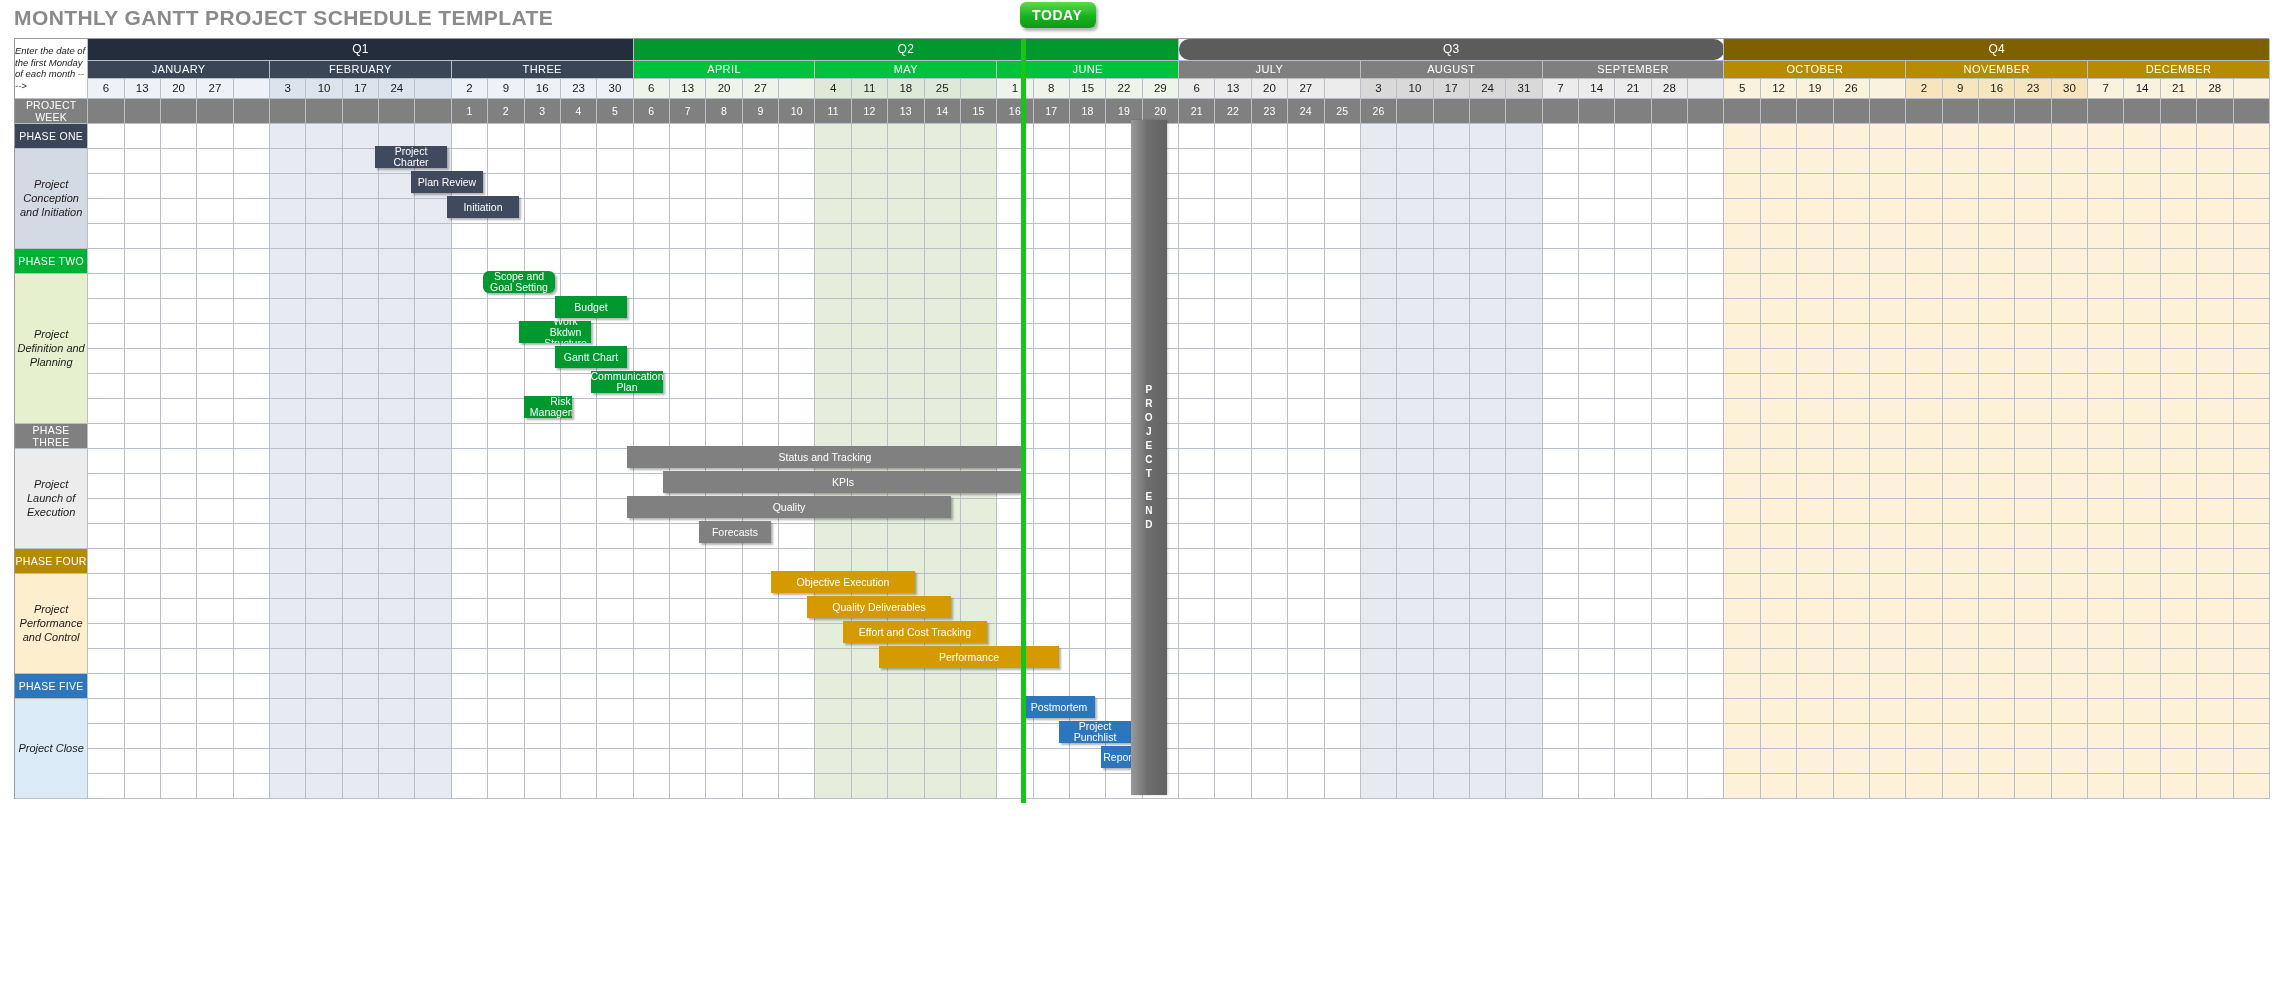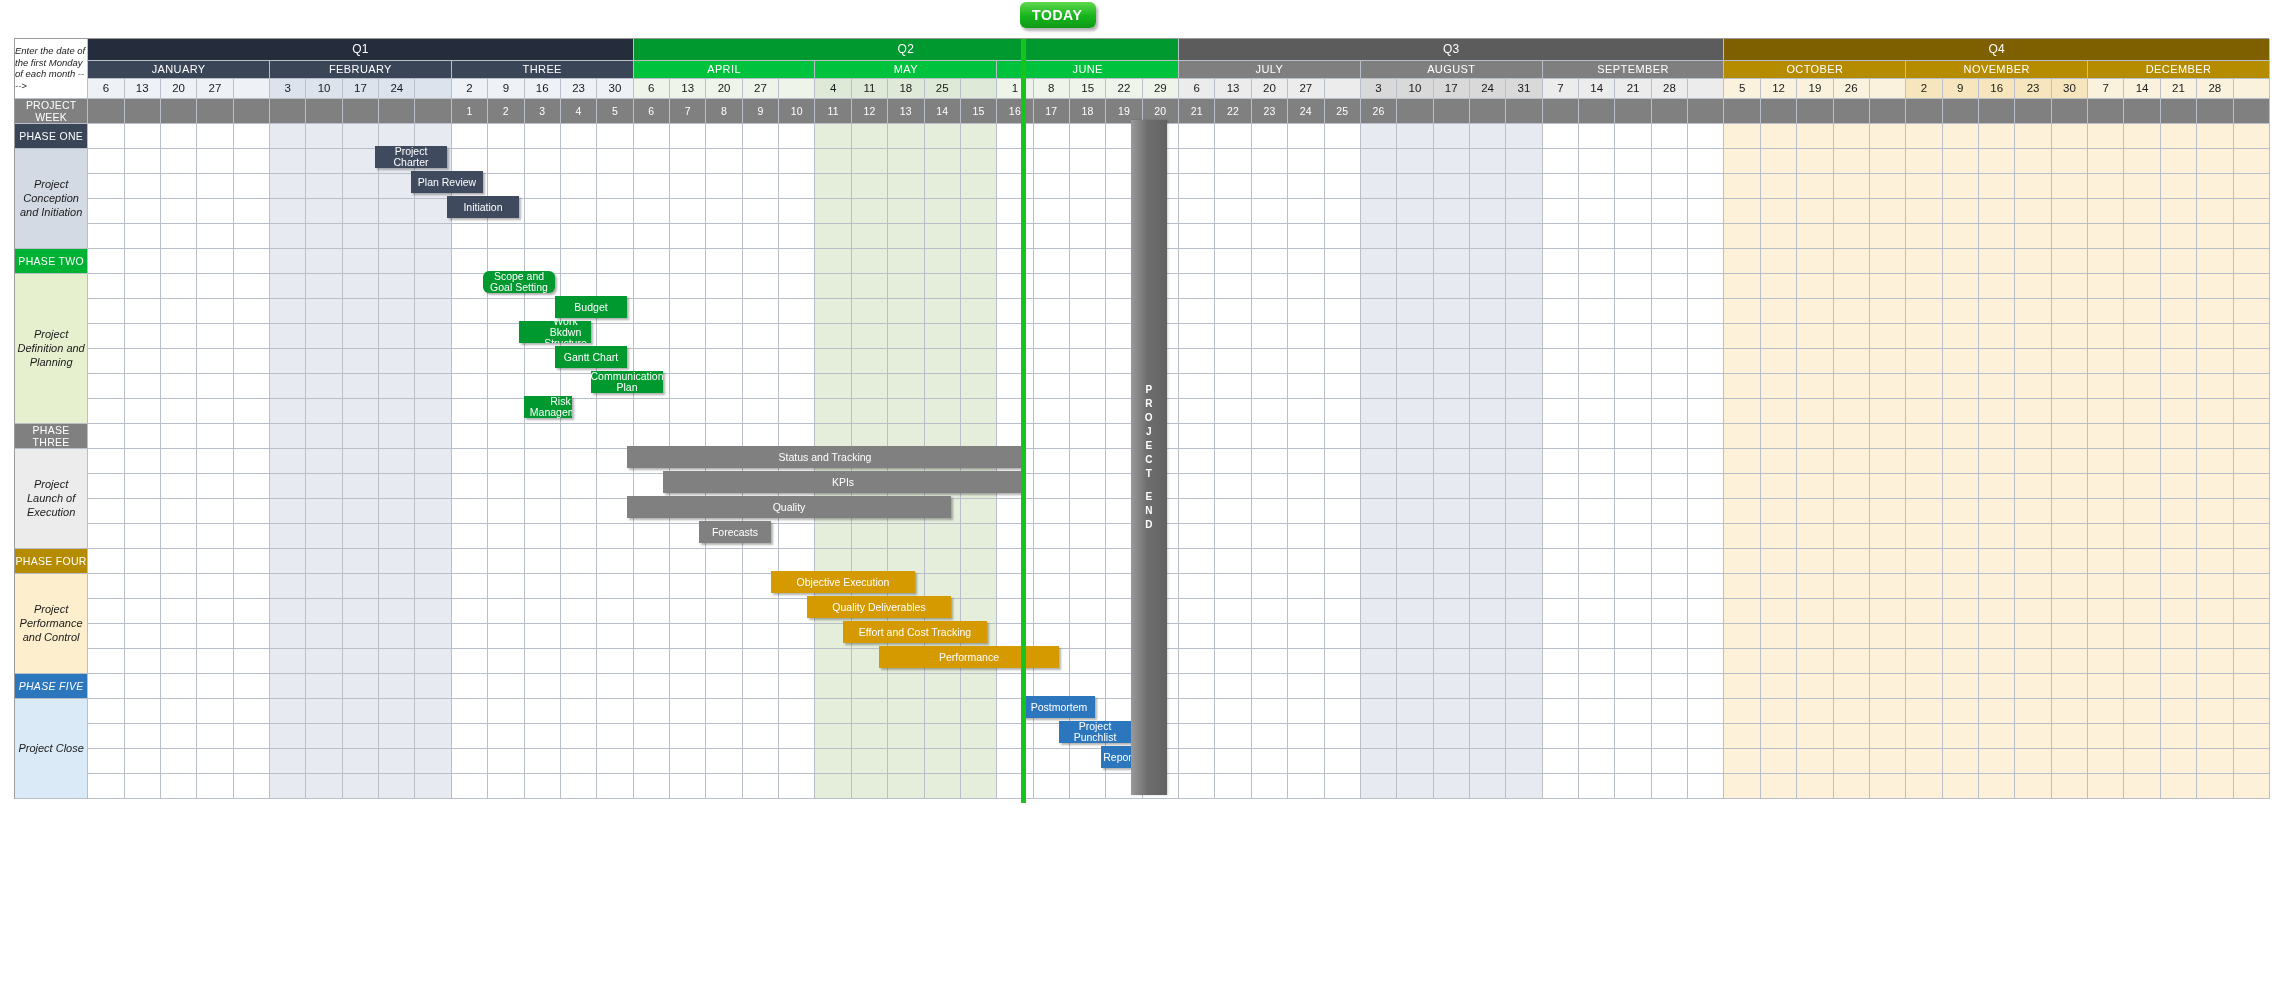--- a/index.html
+++ b/index.html
@@ -64,21 +64,21 @@
     height: 18px;
     text-align: center;
     color: #ffffff;
     font-weight: bold;
     font-size: 11px;
     letter-spacing: .4px;
     border-right: 1px solid #cfcfcf;
   }
   .q1 { background:#252c3c; }  .m1 { background:#3a4558; }
   .q2 { background:#00992f; }  .m2 { background:#00c23c; }
-  .q3 { background:#5c5c5c; }  .m3 { background:#7f7f7f; }
+  .q3 { background:#5c5c5c;border-radius:10px; }  .m3 { background:#7f7f7f; }
   .q4 { background:#7e6000; }  .m4 { background:#b58b00; }
 
   .dcell {
     height: 20px;
     text-align: center;
     font-weight: bold;
     font-size: 11.5px;
     color: #1a1a1a;
     background: #dce3ec;
   }
@@ -132,21 +132,21 @@
     color: #ffffff;
     font-weight: bold;
     font-size: 10.5px;
     letter-spacing: .3px;
     border-right: 1px solid #9b9b9b;
   }
   .pb1 { background:#3a4558; }
   .pb2 { background:#00b233; }
   .pb3 { background:#808080; }
   .pb4 { background:#b58b00; }
-  .pb5 { background:#2b76bd;font-style:italic; }
+  .pb5 { background:#2b76bd; }
 
   td.phasename {
     text-align: center;
     font-size: 11px;
     line-height: 14px;
     color: #1a1a1a;
     border-right: 1px solid #9b9b9b;
     padding: 0 3px;
     font-style: italic;
   }
@@ -220,20 +220,21 @@
     box-shadow: 1px 0 2px rgba(0,0,0,.2);
   }
   #project-end span { display: block; }
   #project-end .gap { height: 9px; }
 </style>
 </head>
 <body>
 
 <div id="page">
 
+  <div class="title">MONTHLY GANTT PROJECT SCHEDULE TEMPLATE</div>
 
   <div class="grid">
     <table class="gantt">
       <colgroup id="cols">
           <col class="lab">
           <col class="wk">
           <col class="wk">
           <col class="wk">
           <col class="wk">
           <col class="wk">

